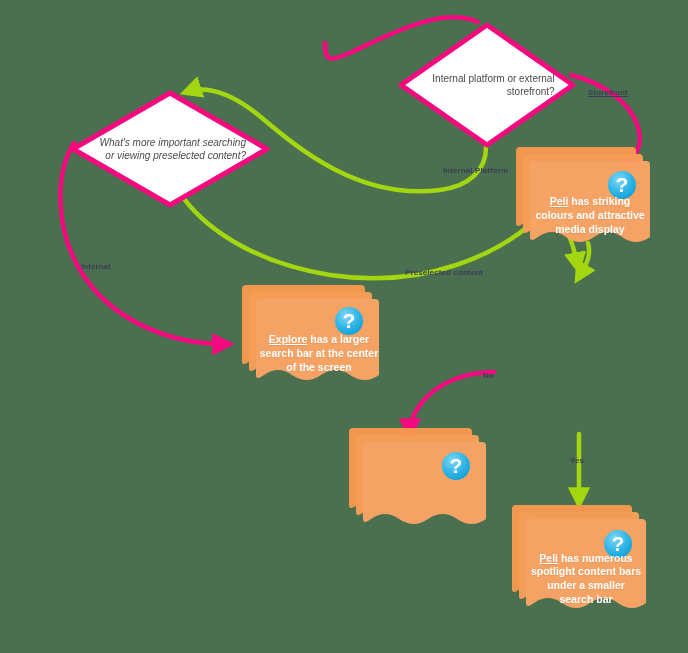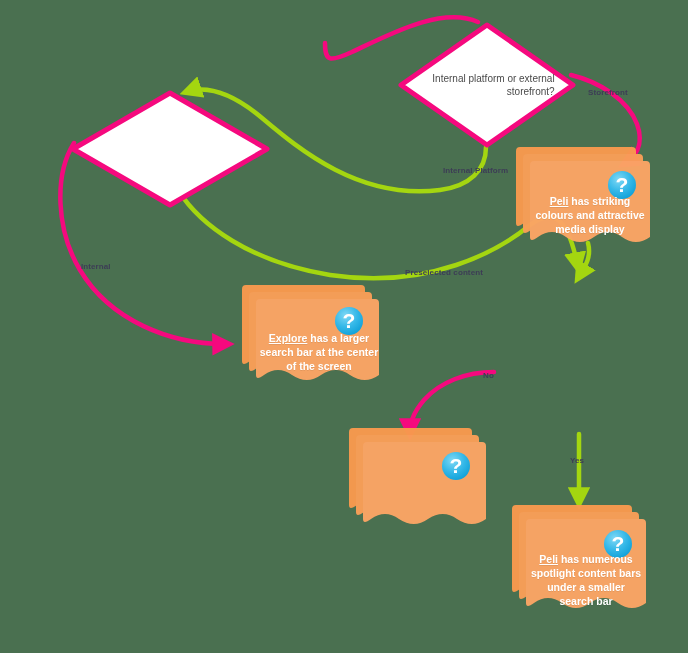--- a/index.html
+++ b/index.html
@@ -83,21 +83,21 @@
   }
   .card-text {
     position: absolute;
     box-sizing: border-box;
     color: #ffffff;
     font-size: 10.5px;
     font-weight: bold;
     line-height: 1.32;
     text-align: center;
     display: flex;
-    align-items: center;
+    align-items: flex-end;
     justify-content: center;
     text-shadow: 0 1px 0 rgba(0,0,0,0.07);
   }
   .card-text u { text-decoration: underline; }
 
   
   .edge-label {
     position: absolute;
     color: #3d3d56;
     font-size: 8px;
@@ -136,39 +136,40 @@
 
     <path d="M 588,243 C 592,258 584,268 578,278" fill="none" stroke="#a4d610" stroke-width="4.5" stroke-linecap="round" marker-end="url(#arrow-green)"></path>
 
     <path d="M 74,143 C 54,175 56,230 80,270 C 110,320 170,345 228,344" fill="none" stroke="#f5097e" stroke-width="4.5" stroke-linecap="round" marker-end="url(#arrow-pink)"></path>
 
     <path d="M 494,372 C 466,372 440,382 424,400 C 412,414 410,424 410,434" fill="none" stroke="#f5097e" stroke-width="4.5" stroke-linecap="round" marker-end="url(#arrow-pink)"></path>
 
     <path d="M 579,434 L 579,503" fill="none" stroke="#a4d610" stroke-width="4.5" stroke-linecap="round" marker-end="url(#arrow-green)"></path>
   </svg>
 
-  <div class="edge-label" style="left:588px; top:88px;">Storefront</div>
+  <div class="edge-label" style="left:588px; top:88px;text-decoration:underline;">Storefront</div>
   <div class="edge-label" style="left:443px; top:150px;margin-top:16px;">Internal Platform</div>
   <div class="edge-label" style="left:405px; top:268px;">Preselected content</div>
   <div class="edge-label" style="left:81px; top:262px;">Internal</div>
   <div class="edge-label" style="left:437px; top:371px;margin-left:46px;">No</div>
   <div class="edge-label" style="left:570px; top:456px;">Yes</div>
 
 
   <div class="diamond-wrap" style="left:398px; top:22px; width:178px; height:126px;">
     <svg class="diamond-shape" viewBox="0 0 178 126" xmlns="http://www.w3.org/2000/svg">
       <polygon points="89,3 175,63 89,123 3,63" fill="#ffffff" stroke="#f5097e" stroke-width="5" stroke-linejoin="round"></polygon>
     </svg>
     <div class="diamond-label plain">Internal platform or external storefront?</div>
   </div>
 
   <div class="diamond-wrap" style="left:70px; top:90px; width:200px; height:118px;">
     <svg class="diamond-shape" viewBox="0 0 200 118" xmlns="http://www.w3.org/2000/svg">
       <polygon points="100,3 197,59 100,115 3,59" fill="#ffffff" stroke="#f5097e" stroke-width="5" stroke-linejoin="round"></polygon>
     </svg>
+    <div class="diamond-label italic">What's more important searching or viewing preselected content?</div>
   </div>
 
 
   <div class="card-stack" style="left:512px; top:145px; width:140px; height:104px;">
     <svg class="card-svg" width="140" height="104" viewBox="0 0 140 104" xmlns="http://www.w3.org/2000/svg">
       <g opacity="0.97">
         <path d="M4,6 q0,-4 4,-4 h112 q4,0 4,4 v72 q-14,10 -28,0 q-14,-10 -28,0 q-14,10 -28,0 q-14,-10 -28,0 q-8,6 -8,0 z" fill="#f89a4e" transform="translate(0,0)"></path>
         <path d="M4,6 q0,-4 4,-4 h112 q4,0 4,4 v72 q-14,10 -28,0 q-14,-10 -28,0 q-14,10 -28,0 q-14,-10 -28,0 q-8,6 -8,0 z" fill="#f99f58" transform="translate(7,7)"></path>
         <path d="M4,6 q0,-4 4,-4 h112 q4,0 4,4 v72 q-14,10 -28,0 q-14,-10 -28,0 q-14,10 -28,0 q-14,-10 -28,0 q-8,6 -8,0 z" fill="#fba565" transform="translate(14,14)"></path>
       </g>

